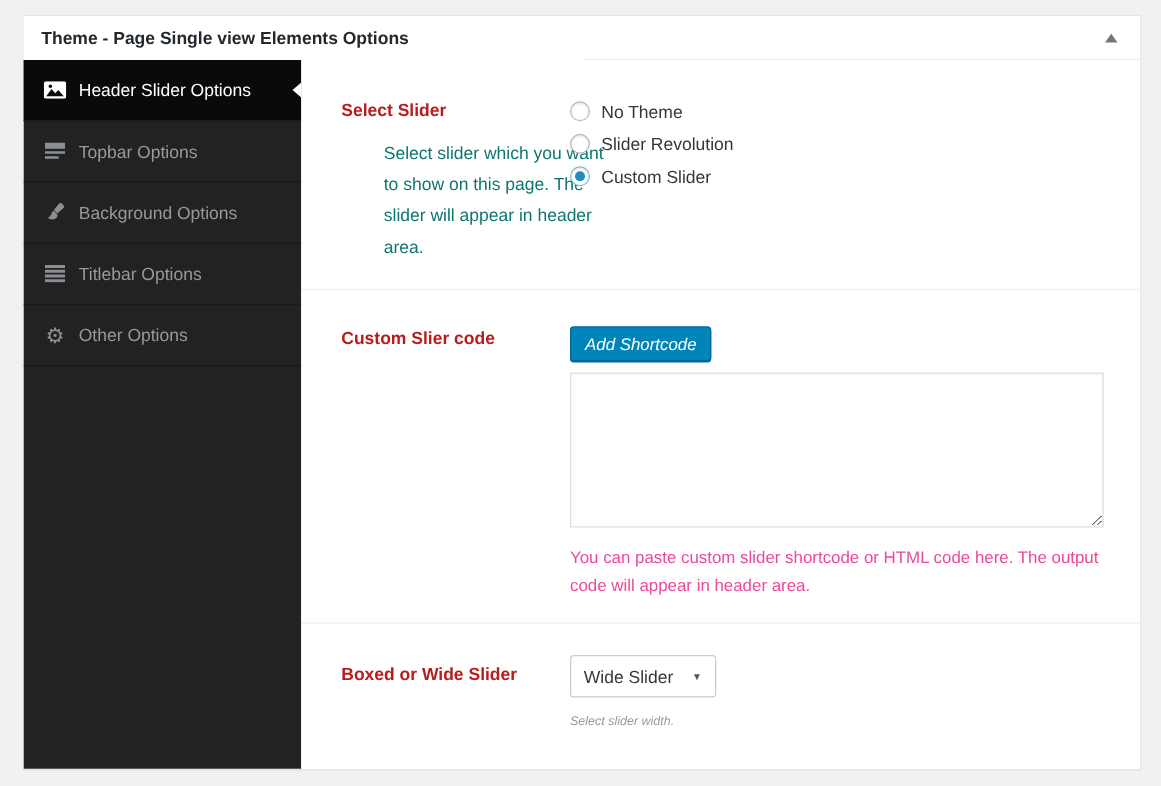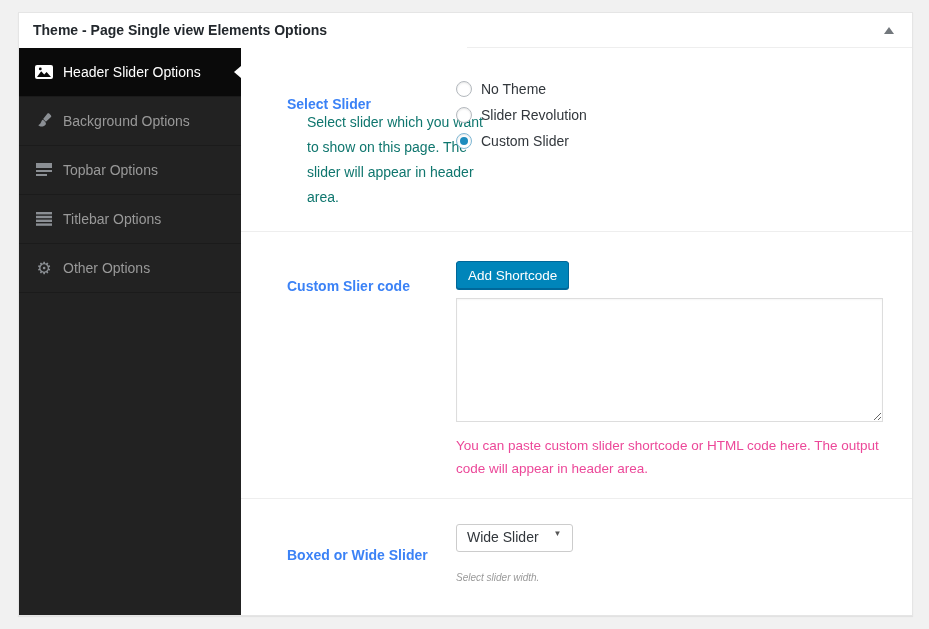--- a/index.html
+++ b/index.html
@@ -59,21 +59,21 @@
     display: flex; align-items: center; justify-content: center;
   }
   .gear-glyph { font-size: 17px; line-height: 1; color: #8b8f94; }
 
   
   .content { position: absolute; left: 222px; top: 35px; right: 0; bottom: 0; background: #fff; }
   .divider { position: absolute; left: 0; right: 0; height: 1px; background: #eee; }
   .divider-1 { top: 183px; }
   .divider-2 { top: 450px; }
 
-  .field-label { position: absolute; left: 46px; font-size: 14px; font-weight: bold; color: #3b82f6; white-space: nowrap; margin-top: 16px; }
+  .field-label { position: absolute; left: 32px; font-size: 14px; font-weight: bold; color: #b91c1c; white-space: nowrap; }
   .label-1 { top: 32px; }
   .label-2 { top: 214px; }
   .label-3 { top: 483px; }
 
   .field-desc {
     position: absolute; left: 30px; top: 62px; width: 178px;
     font-size: 14px; color: #0f766e; line-height: 25px; margin-left: 36px;
   }
 
   
@@ -93,38 +93,39 @@
     background: #1e8cbe;
   }
 
   
   .add-shortcode-btn {
     position: absolute; left: 215px; top: 213px; height: 28px;
     padding: 0 11px;
     background: #0085ba; border: 1px solid #006799; border-radius: 3px;
     color: #fff; font-size: 13.5px; font-family: inherit; cursor: pointer;
     box-shadow: 0 1px 0 #006799;
+    font-style: italic;
   }
   .shortcode-textarea {
     position: absolute; left: 215px; top: 250px; width: 427px; height: 124px;
     border: 1px solid #ddd; background: #fff;
     box-shadow: inset 0 1px 2px rgba(0,0,0,.04);
     resize: both; font-family: inherit; font-size: 14px; color: #32373c;
     padding: 4px 8px; outline: none;
   }
   .field-note {
     position: absolute; left: 215px; top: 386px; width: 452px;
     font-size: 13.5px; color: #ec4899; line-height: 23px;
   }
 
   
   .select-control {
     position: absolute; left: 215px; top: 476px; height: 28px;
-    display: inline-flex; 
-    padding: 4px 10px; background: #fff;
+    display: inline-flex; align-items: center;
+    padding: 16px 10px; background: #fff;
     border: 1px solid #ccc; border-radius: 3px;
     font-size: 14px; color: #32373c; cursor: pointer;
   }
   .select-value { margin-right: 15px; white-space: nowrap; }
   .select-arrow { font-size: 8px; color: #555; }
   .select-note {
     position: absolute; left: 215px; top: 524px;
     font-size: 10px; font-style: italic; color: #999;
   }
 </style>
@@ -149,37 +150,37 @@
           <rect x="0" y="0" width="18" height="14" rx="2" fill="#ffffff"></rect>
           <path d="M2 12 L6.2 6.2 L9.2 9.6 L11.6 7 L16 12 Z" fill="#0a0a0a"></path>
           <circle cx="5.3" cy="3.9" r="1.4" fill="#0a0a0a"></circle>
         </svg>
       </span>
       <span>Header Slider Options</span>
     </div>
 
     <div class="sidebar-item">
       <span class="sidebar-icon">
-        <svg width="16" height="16" viewBox="0 0 16 16" fill="#8b8f94">
-          <path d="M13.2 0.6c-0.6-0.4-1.3-0.4-1.7 0L7.1 5.9l2.8 2.8 5.1-4.6c0.5-0.5 0.3-1.3-0.4-2.1-0.4-0.5-0.9-1-1.4-1.4z"></path>
-          <path d="M6.3 6.9C4.8 8.5 5.4 10.4 2.3 12.2c1.9 2 5.7 1.7 7.2-0.4 0.9-1.2 0.4-2.3-0.7-3.4-0.8-0.8-1.8-1.7-2.5-1.5z"></path>
-        </svg>
-      </span>
-      <span>Background Options</span>
-    </div>
-
-    <div class="sidebar-item">
-      <span class="sidebar-icon">
         <svg width="16" height="14" viewBox="0 0 16 14" fill="#8b8f94">
           <rect x="0" y="0" width="16" height="5"></rect>
           <rect x="0" y="7" width="16" height="2"></rect>
           <rect x="0" y="11" width="11" height="2"></rect>
         </svg>
       </span>
       <span>Topbar Options</span>
+    </div>
+
+    <div class="sidebar-item">
+      <span class="sidebar-icon">
+        <svg width="16" height="16" viewBox="0 0 16 16" fill="#8b8f94">
+          <path d="M13.2 0.6c-0.6-0.4-1.3-0.4-1.7 0L7.1 5.9l2.8 2.8 5.1-4.6c0.5-0.5 0.3-1.3-0.4-2.1-0.4-0.5-0.9-1-1.4-1.4z"></path>
+          <path d="M6.3 6.9C4.8 8.5 5.4 10.4 2.3 12.2c1.9 2 5.7 1.7 7.2-0.4 0.9-1.2 0.4-2.3-0.7-3.4-0.8-0.8-1.8-1.7-2.5-1.5z"></path>
+        </svg>
+      </span>
+      <span>Background Options</span>
     </div>
 
     <div class="sidebar-item">
       <span class="sidebar-icon">
         <svg width="16" height="14" viewBox="0 0 16 14" fill="#8b8f94">
           <rect x="0" y="0" width="16" height="2.4"></rect>
           <rect x="0" y="3.8" width="16" height="2.4"></rect>
           <rect x="0" y="7.6" width="16" height="2.4"></rect>
           <rect x="0" y="11.4" width="16" height="2.4"></rect>
         </svg>

